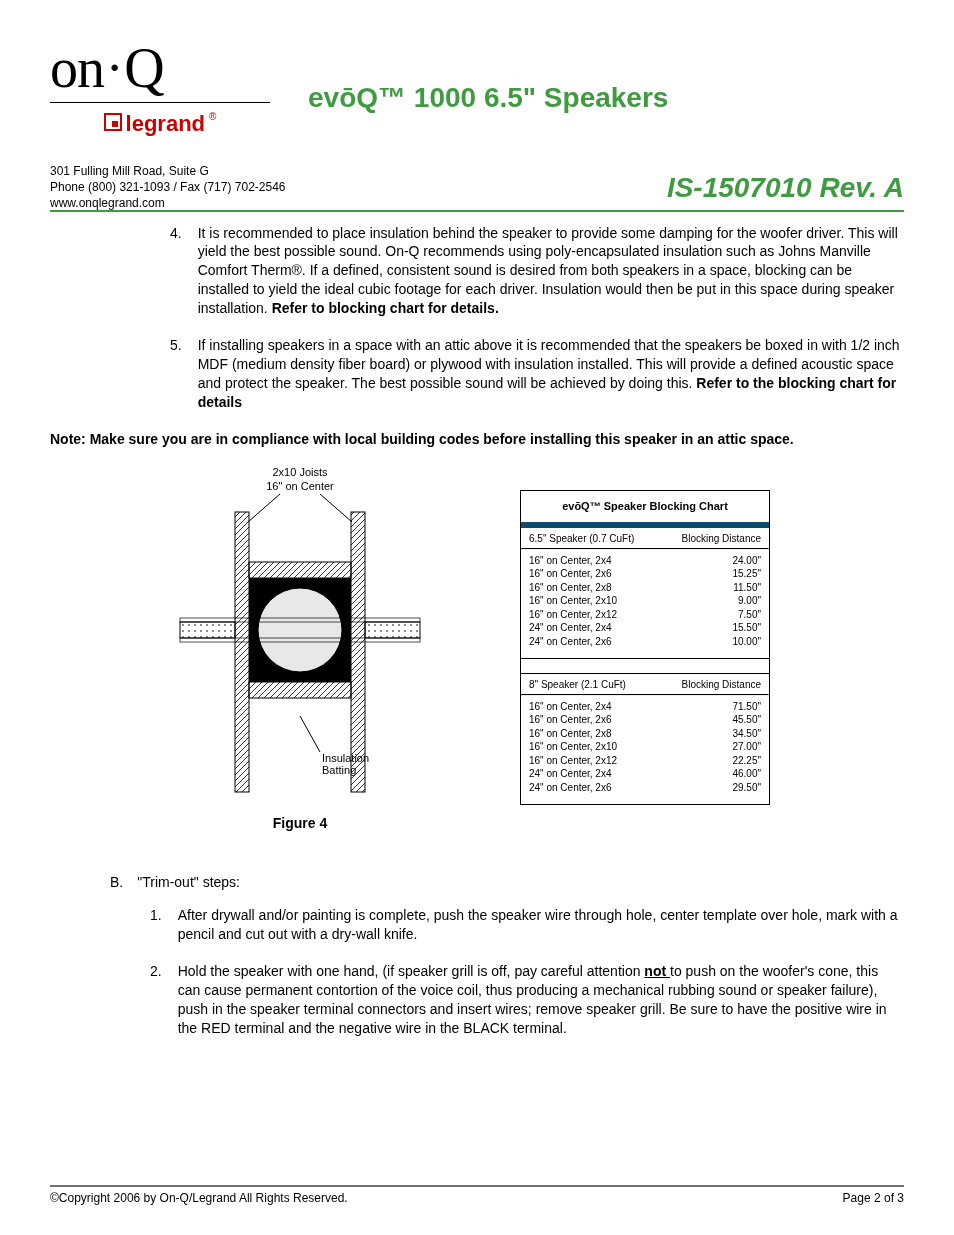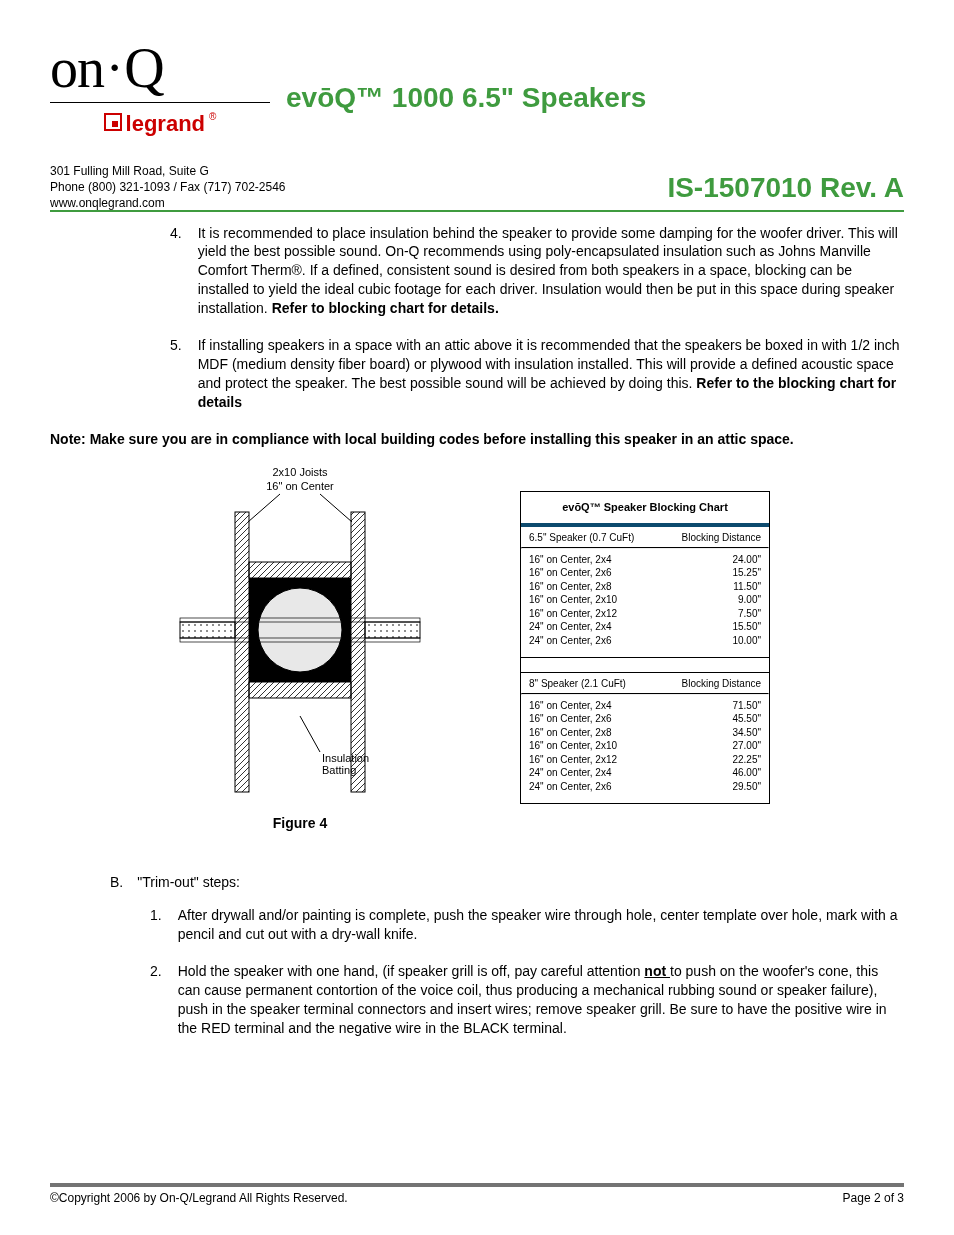--- a/index.html
+++ b/index.html
@@ -13,21 +13,21 @@
   .page {
     box-sizing: border-box;
     width: 954px;
     min-height: 1235px;
     padding: 40px 50px 30px 50px;
     position: relative;
   }
   .header {
     display: flex;
     align-items: flex-start;
-    gap: 16px;
+    gap: 38px;
   }
   .logo-col {
     flex: 0 0 220px;
   }
   .onq-logo {
     font-family: Georgia, 'Times New Roman', serif;
     font-size: 56px;
     line-height: 1;
     letter-spacing: -1px;
     color: #000;
@@ -95,20 +95,21 @@
     font-size: 12px;
     line-height: 1.35;
   }
   .docnum {
     color: #3f9b3f;
     font-size: 28px;
     font-weight: bold;
     text-align: right;
     margin-top: -40px;
     margin-bottom: 6px;
+    font-style: italic;
   }
   .hr-main {
     border: 0;
     border-top: 2px solid #3f9b3f;
     margin: 4px 0 12px 0;
   }
   .body {
     font-size: 14px;
     line-height: 1.35;
   }
@@ -152,21 +153,21 @@
     width: 250px;
     border: 1px solid #000;
     font-size: 10px;
     box-sizing: border-box;
   }
   .chart-title {
     text-align: center;
     font-weight: bold;
     font-size: 11px;
     padding: 8px 6px;
-    border-bottom: 4px solid #0c4a6e;
+    border-bottom: 6px solid #0c4a6e;
   }
   .chart-sec-head {
     display: flex;
     padding: 4px 8px 2px 8px;
     justify-content: space-between;
   }
   .chart-rows {
     padding: 4px 8px 10px 8px;
   }
   .chart-row {
@@ -190,21 +191,21 @@
   .sectB-head {
     display: flex;
     gap: 14px;
     margin-bottom: 14px;
   }
   .footer {
     position: absolute;
     bottom: 30px;
     left: 50px;
     right: 50px;
-    border-top: 4px solid #737373;
+    border-top: 2px solid #737373;
     padding-top: 4px;
     font-size: 12px;
     display: flex;
     justify-content: space-between;
   }
   u.not { text-decoration: underline; }
 </style>
 </head>
 <body>
 

